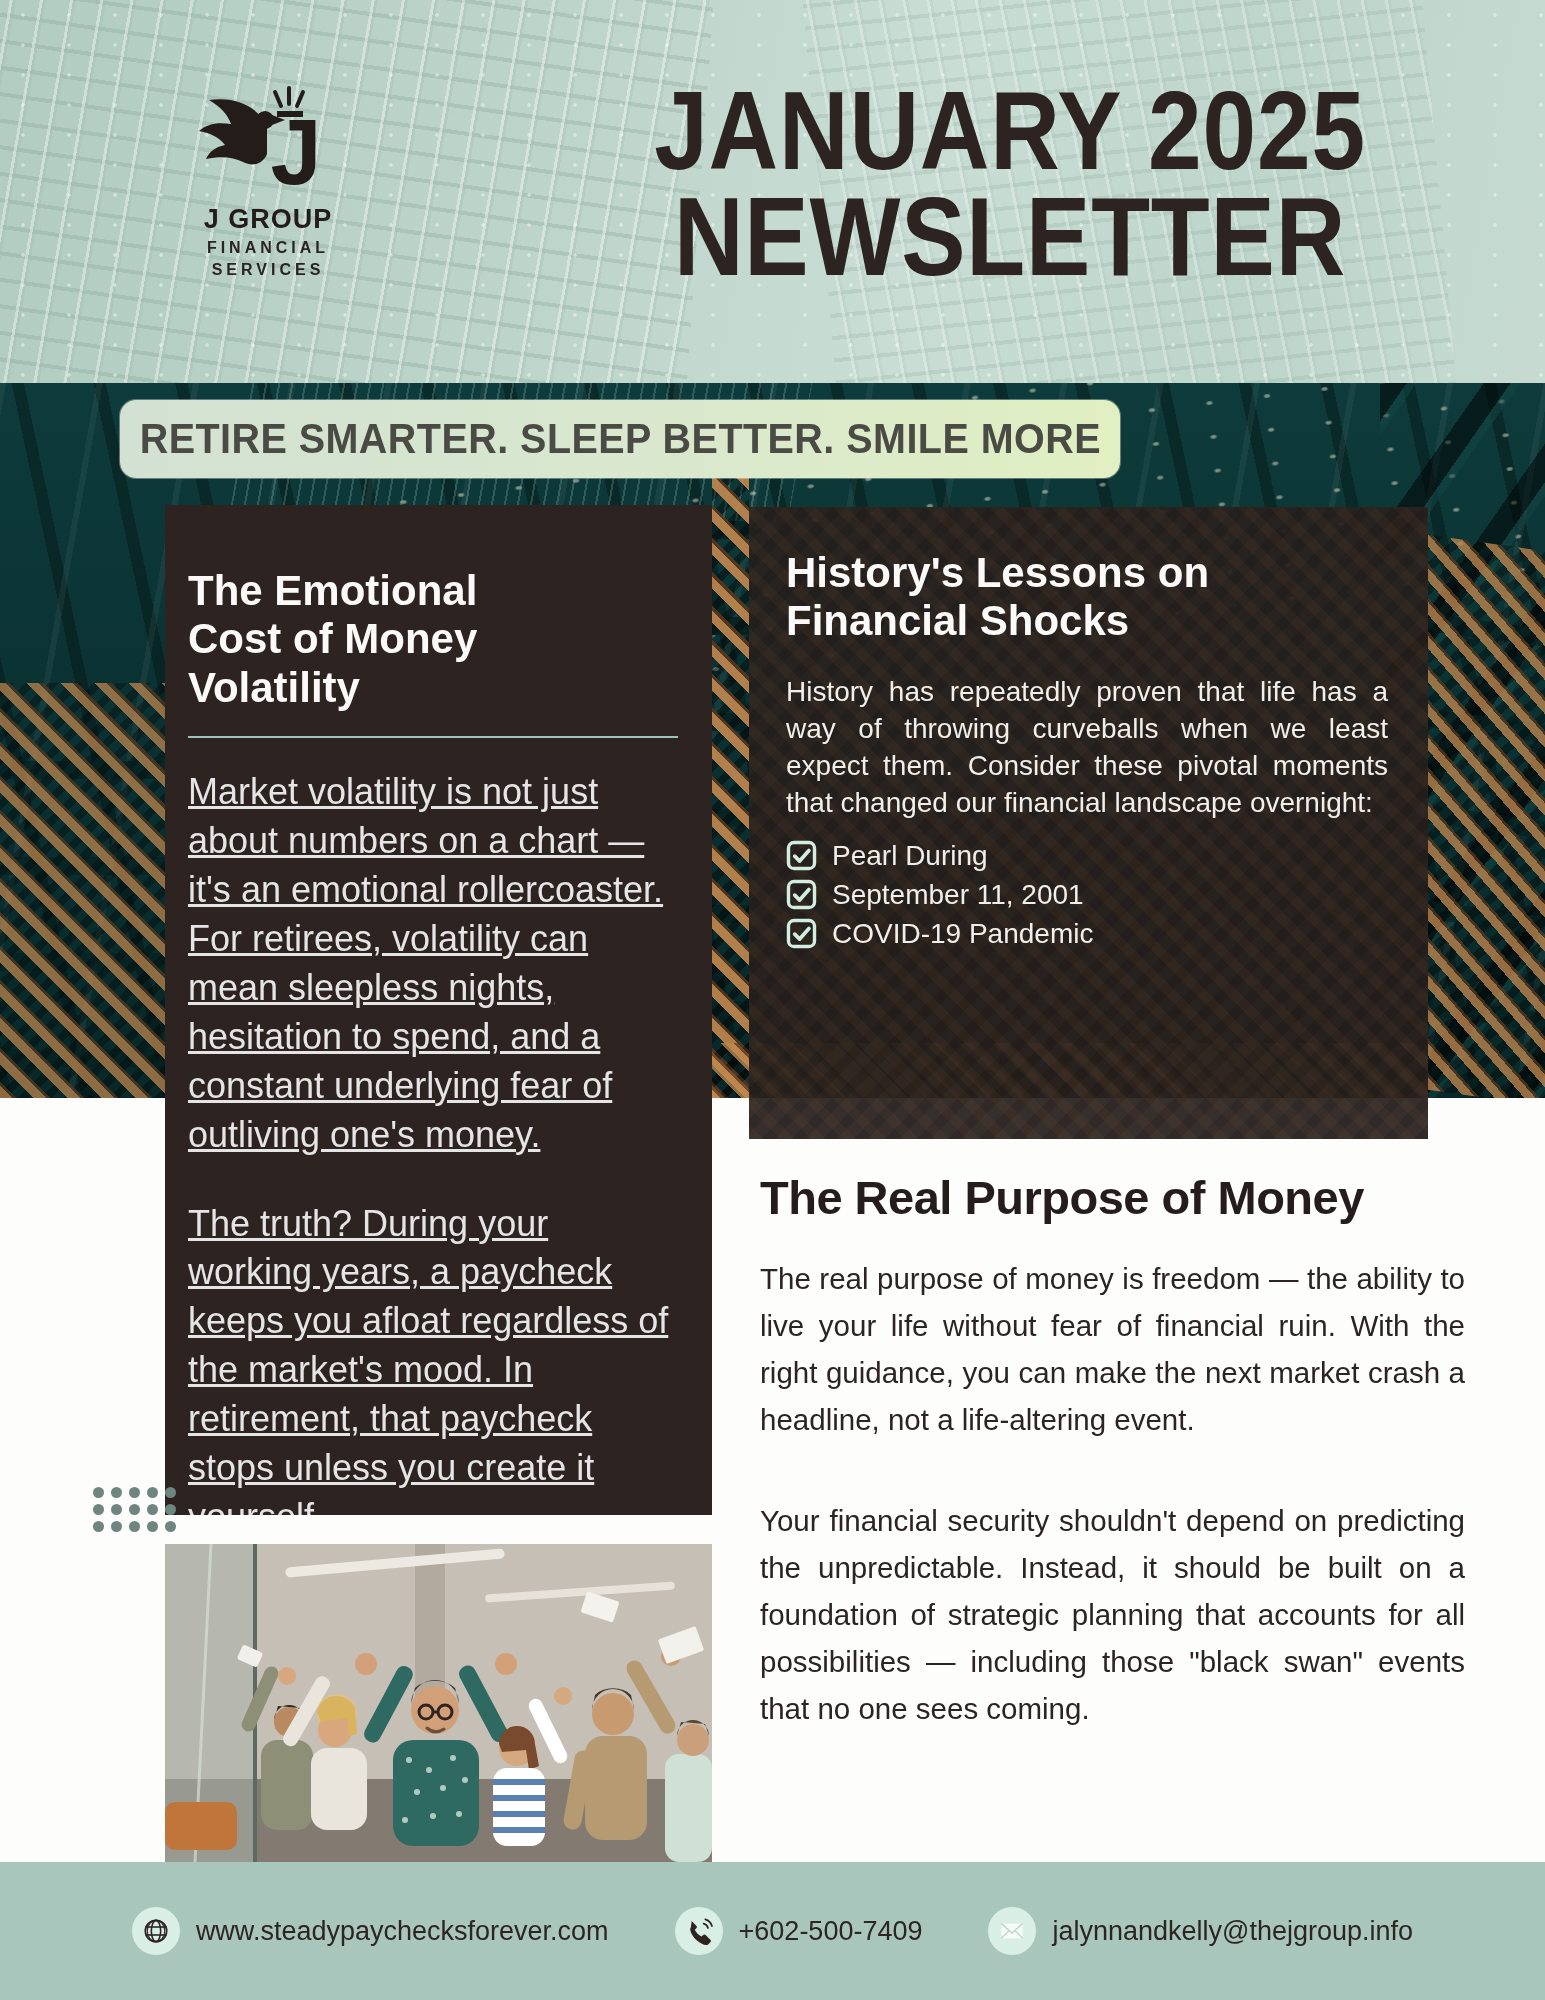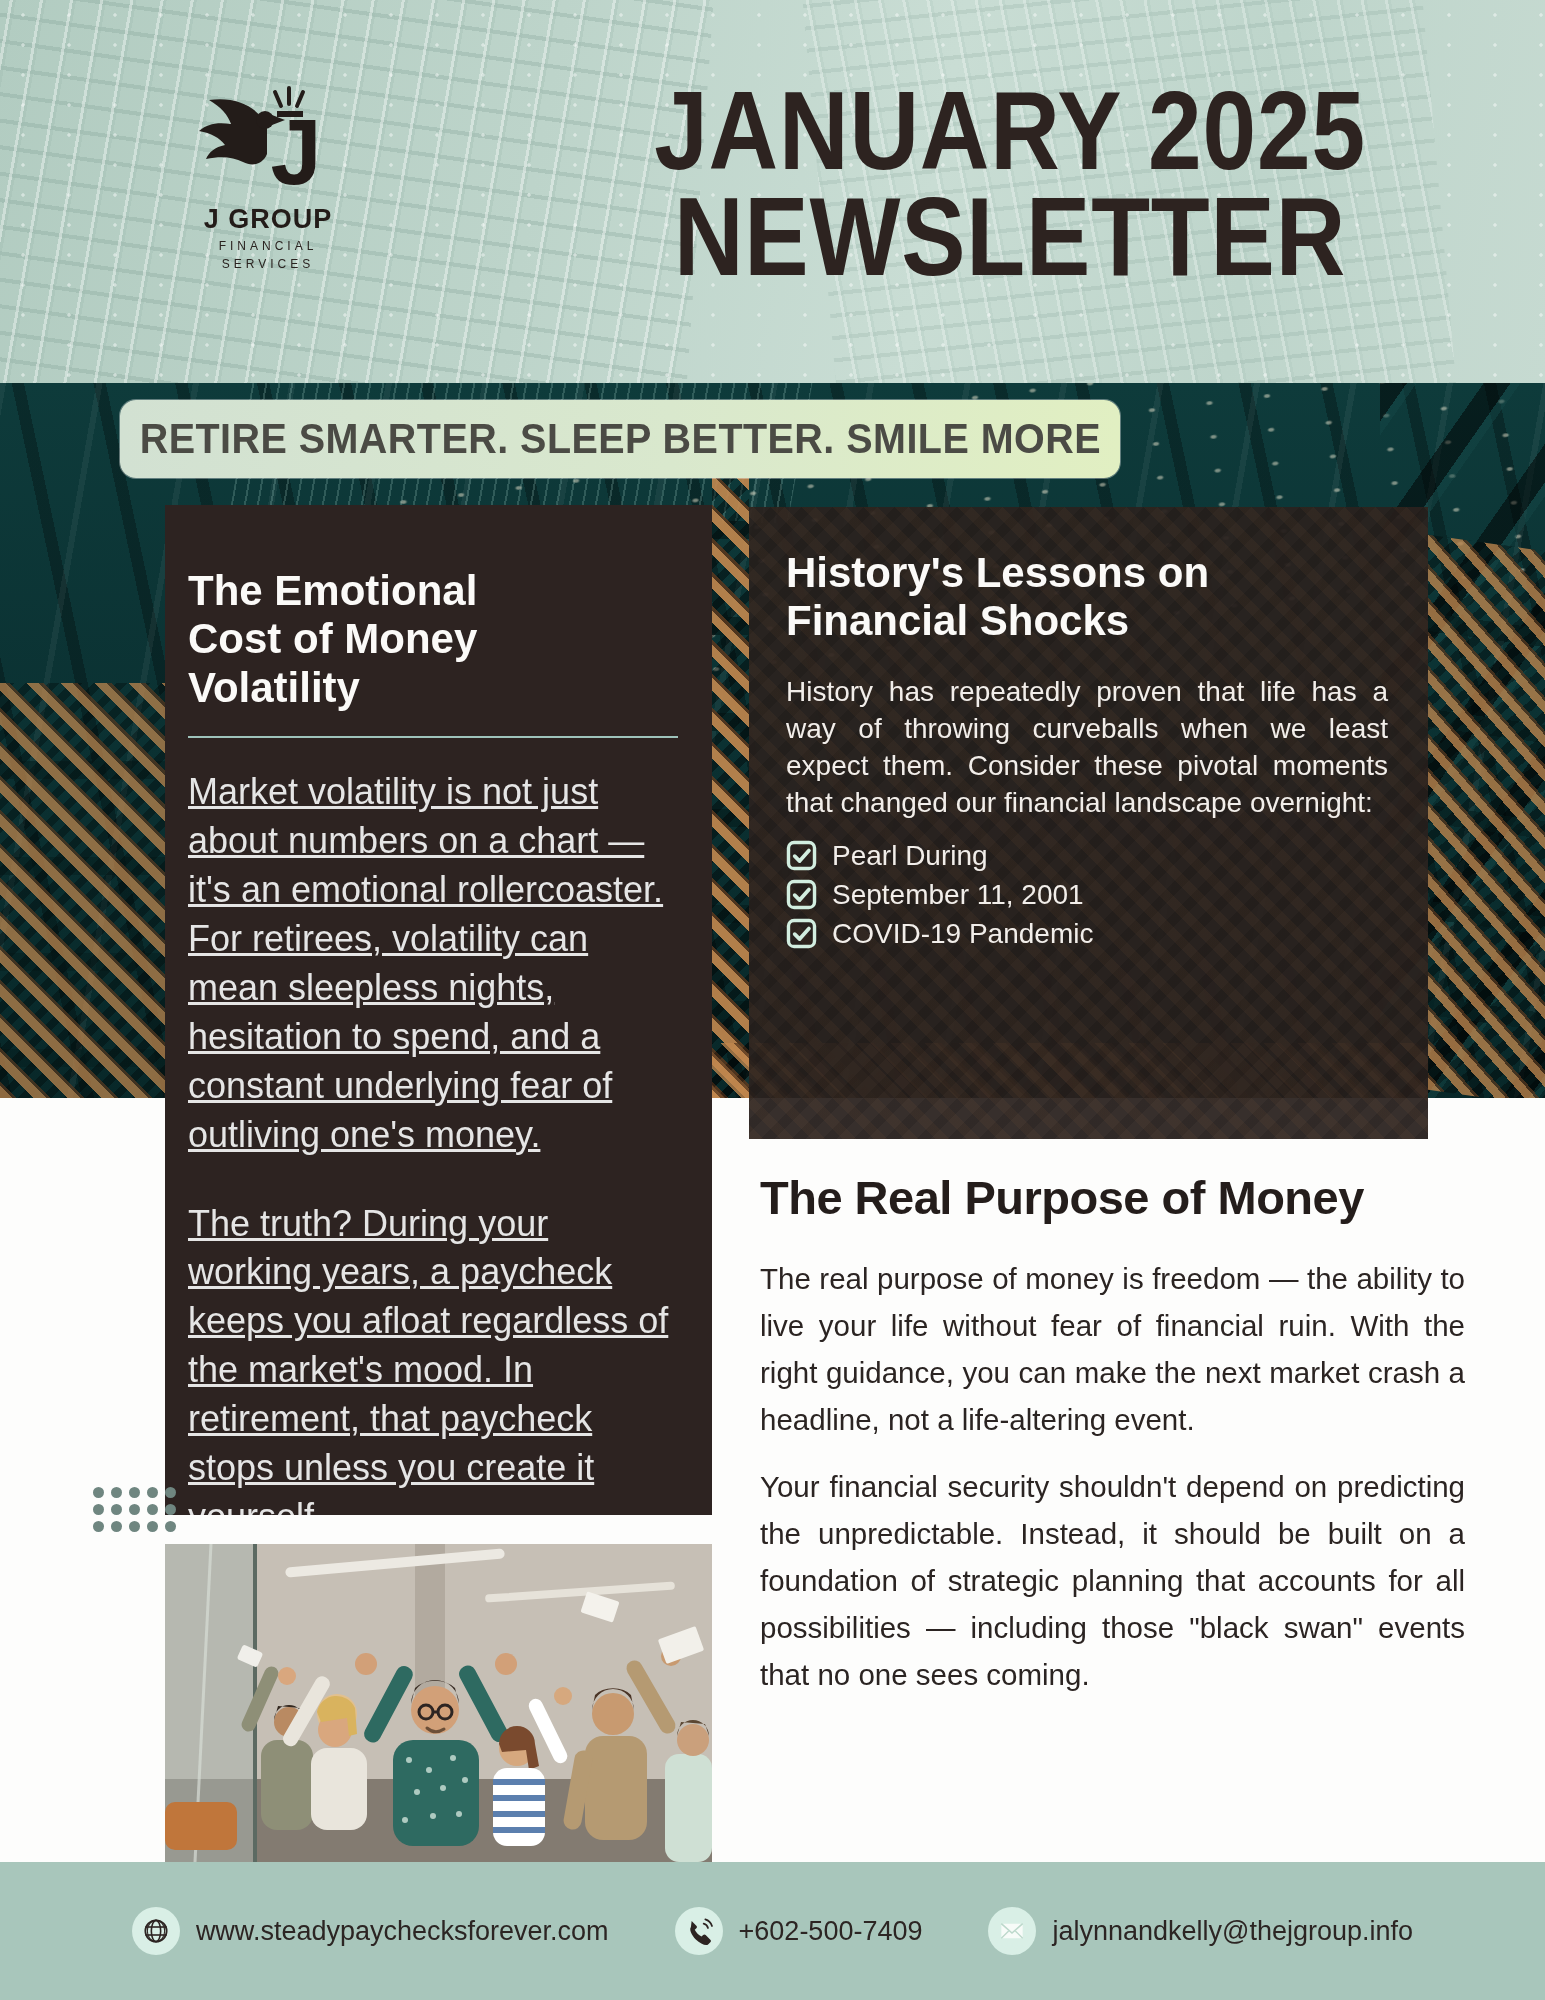--- a/index.html
+++ b/index.html
@@ -32,21 +32,21 @@
     transform:skewX(5deg); opacity:.5;
   }
   .header-specks {
     position:absolute; inset:0;
     background-image:radial-gradient(circle 2px, rgba(255,255,255,.9) 0 1.4px, transparent 2px);
     background-size:46px 30px; opacity:.5;
   }
   .logo { position:absolute; left:183px; top:84px; width:170px; text-align:center; color:#231c19; }
   .logo-mark { display:block; margin:0 auto; }
   .logo-name { font-size:27px; font-weight:bold; letter-spacing:1px; margin-top:2px; }
-  .logo-sub { font-size:12px; font-weight:normal; letter-spacing:4px; margin-top:4px; color:#2a2320; }
+  .logo-sub { font-size:16px; font-weight:bold; letter-spacing:4px; margin-top:4px; color:#2a2320; }
   .header-title {
     position:absolute; left:555px; top:78px; width:910px; text-align:center;
     color:#2d2320; font-weight:bold; font-size:112px; line-height:.95; letter-spacing:1px;
     transform:scaleX(.86); transform-origin:center top;
   }
 
   
   .band {
     position:absolute; left:0; top:383px; width:1545px; height:715px;
     background:linear-gradient(180deg,#0e3b3b 0%,#0b3233 45%,#082829 100%);
@@ -123,21 +123,21 @@
   }
   .checklist { position:relative; list-style:none; margin-top:18px; }
   .checklist li { display:flex; align-items:center; gap:15px; margin-bottom:7px; }
   .checklist .check-icon { flex:0 0 31px; height:31px; }
   .checklist span { color:#f2eeea; font-size:28px; }
 
   
   .money { position:absolute; left:760px; top:1170px; width:705px; }
   .money h2 { color:#241d1b; font-size:47px; font-weight:bold; letter-spacing:-.5px; }
   .money p { color:#2b2422; font-size:29.5px; line-height:47px; text-align:justify; margin-top:30px; }
-  .money p + p { margin-top:20px; }
+  .money p + p { margin-top:54px; }
 
   
   .dots {
     position:absolute; left:93px; top:1487px;
     display:grid; grid-template-columns:repeat(5,11px); grid-auto-rows:11px; gap:6px 7px;
   }
   .dots i { background:#6f8680; border-radius:50%; }
 
   
   .photo {

